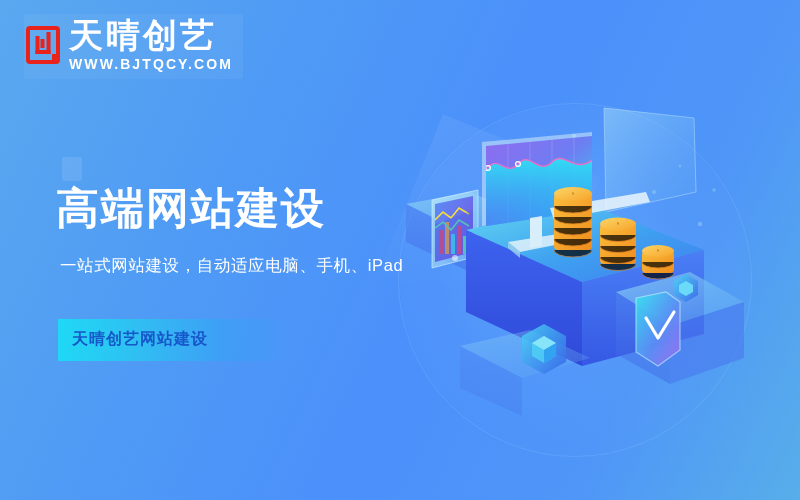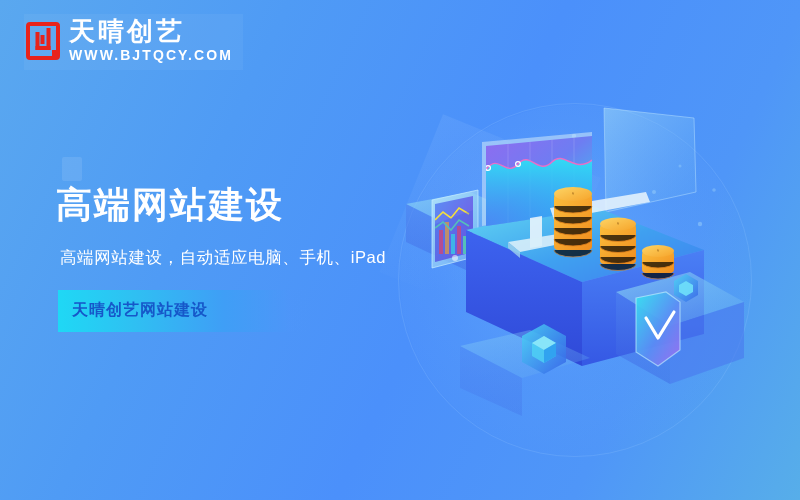--- a/index.html
+++ b/index.html
@@ -79,21 +79,21 @@
     height: 40px;
     flex: none;
   }
   .logo-text-wrap {
     display: flex;
     flex-direction: column;
     justify-content: center;
   }
   .logo-name {
     color: #ffffff;
-    font-size: 26px;
+    font-size: 34px;
     font-weight: bold;
     letter-spacing: 3px;
     line-height: 1.05;
     white-space: nowrap;
   }
   .logo-url {
     color: #ffffff;
     font-size: 14px;
     font-weight: bold;
     letter-spacing: 2.1px;
@@ -103,37 +103,37 @@
 
   
   .copy {
     position: absolute;
     left: 56px;
     top: 184px;
     width: 420px;
   }
   .headline {
     color: #ffffff;
-    font-size: 36px;
+    font-size: 43px;
     font-weight: bold;
     letter-spacing: 2px;
     line-height: 1.16;
     margin: 0;
     white-space: nowrap;
   }
   .subhead {
     color: #ffffff;
     font-size: 16.5px;
     letter-spacing: 0.6px;
     line-height: 1.4;
     margin: 20px 0 0 4px;
     white-space: nowrap;
   }
   .cta-bar {
-    margin-top: 21px;
+    margin-top: 42px;
     margin-left: 2px;
     width: 252px;
     height: 42px;
     display: flex;
     align-items: center;
     background: linear-gradient(90deg, #1fd8f5 0%, #2fc0f2 30%, #3f9ef6 66%, rgba(78,150,250,0.25) 92%, rgba(78,150,250,0) 100%);
   }
   .cta-label {
     color: #1657c9;
     font-size: 16px;
@@ -173,21 +173,21 @@
       <rect x="26" y="28" width="4" height="9" fill="#e8231b"></rect>
     </svg>
     <div class="logo-text-wrap">
       <div class="logo-name">天晴创艺</div>
       <div class="logo-url">WWW.BJTQCY.COM</div>
     </div>
   </div>
 
   <div class="copy">
     <h1 class="headline">高端网站建设</h1>
-    <p class="subhead">高端网站建设，自动适应电脑、手机、iPad</p>
+    <p class="subhead">一站式网站建设，自动适应电脑、手机、iPad</p>
     <div class="cta-bar">
       <span class="cta-label">天晴创艺网站建设</span>
     </div>
   </div>
 
   <div class="illustration">
     <svg viewBox="0 0 370 370" width="370" height="370">
       <defs>
         <linearGradient id="gDeskTop" x1="0" y1="0" x2="1" y2="1">
           <stop offset="0%" stop-color="#63d8f2"></stop>

